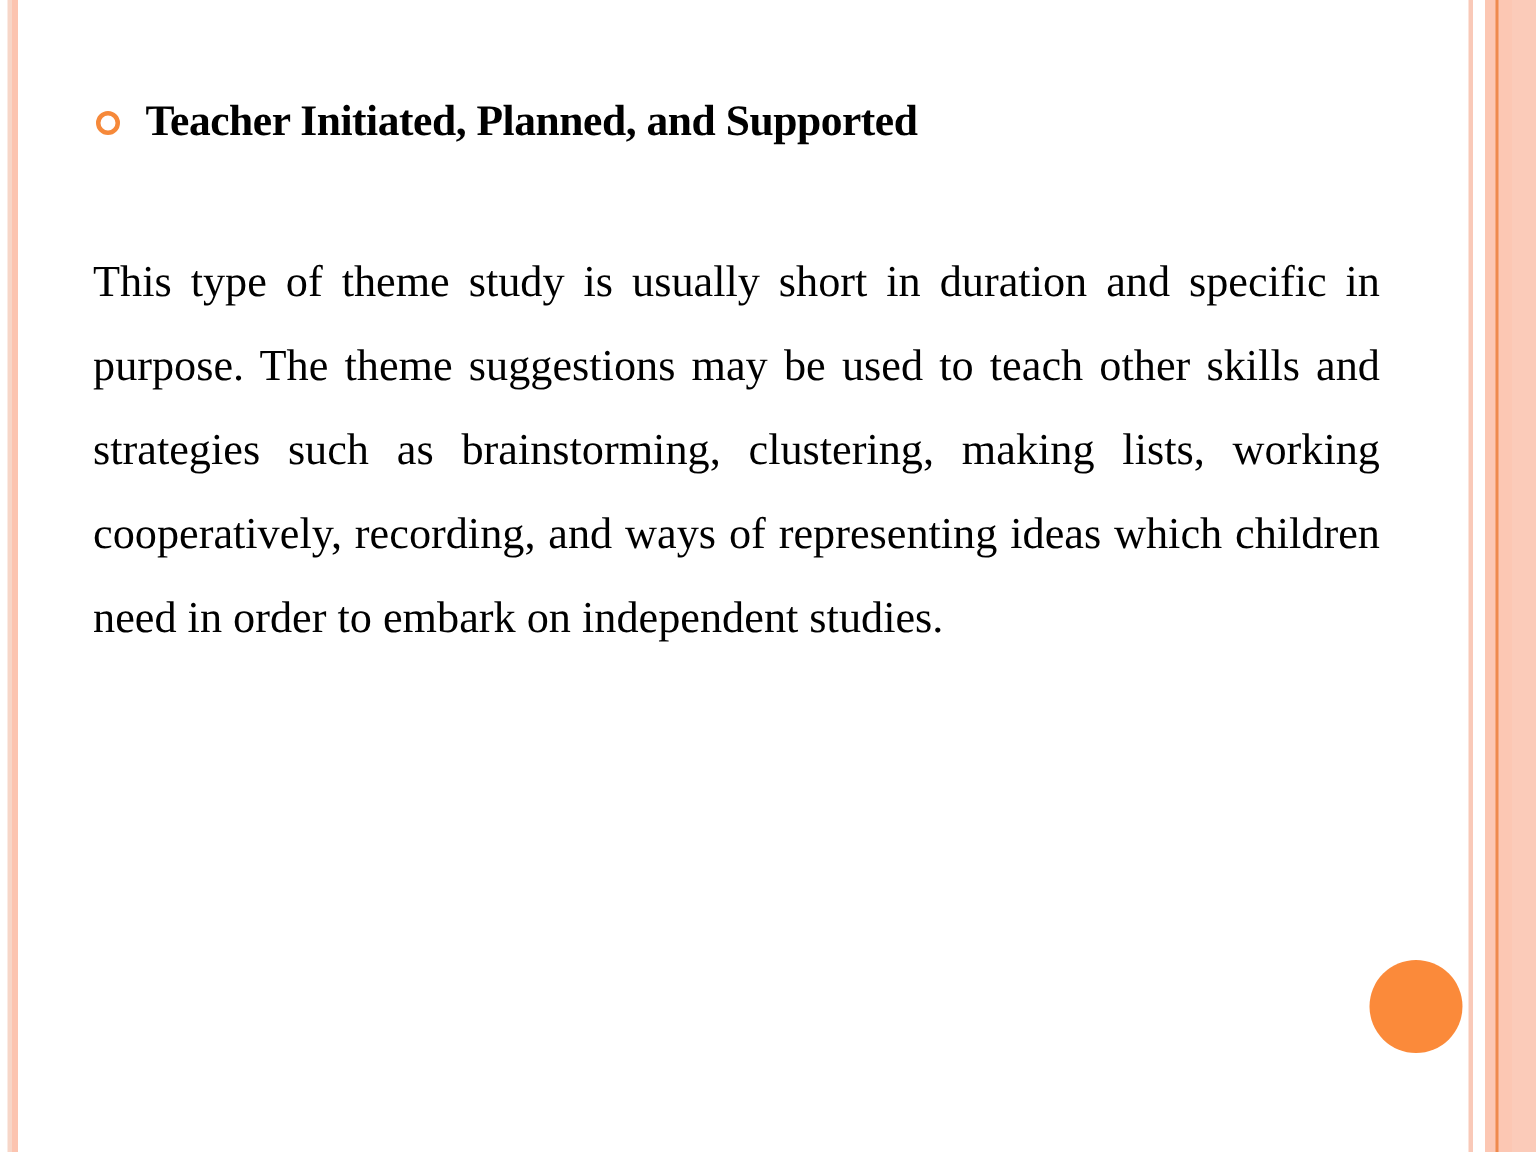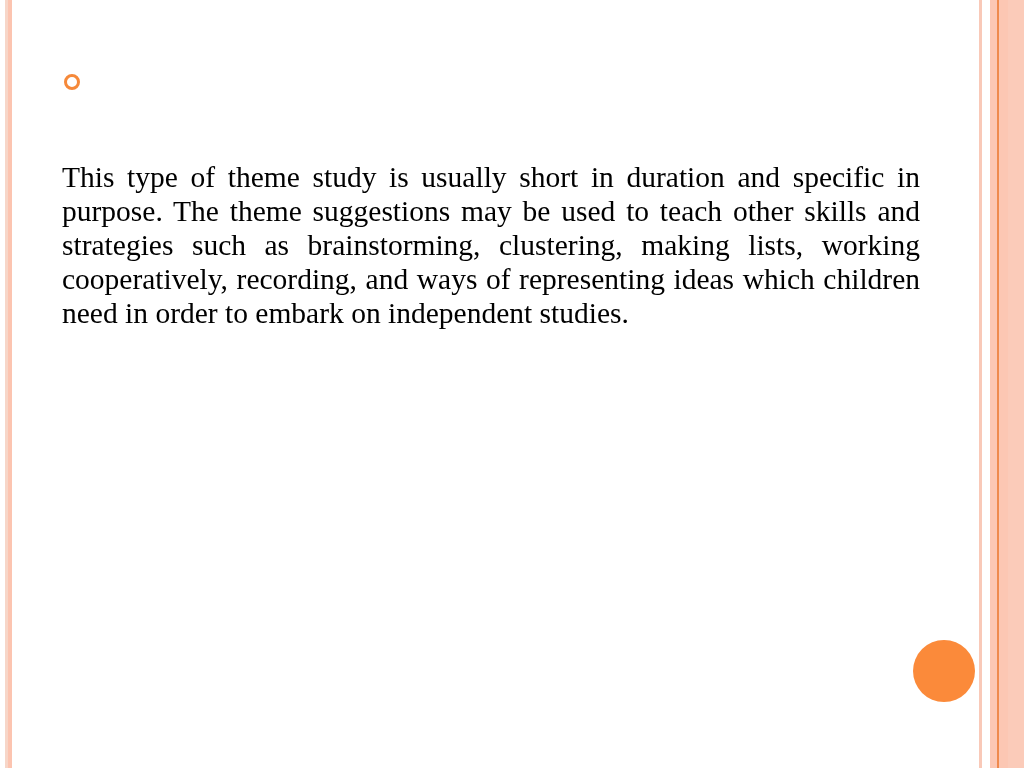--- a/index.html
+++ b/index.html
@@ -51,21 +51,21 @@
       letter-spacing: -0.3px;
       white-space: nowrap;
     }
     .body-text {
       position: absolute;
       left: 62px;
       top: 160px;
       width: 858px;
       font-family: "Liberation Serif", serif;
       font-size: 29.5px;
-      line-height: 34px;
+      line-height: 56px;
       color: #000000;
       text-align: justify;
       margin: 0;
     }
     .dot {
       position: absolute;
       left: 913px;
       top: 640px;
       width: 62px;
       height: 62px;
@@ -79,18 +79,19 @@
 <div class="slide">
   <div class="lb1"></div>
   <div class="lb2"></div>
   <div class="rb1"></div>
   <div class="rb2"></div>
   <div class="rb3"></div>
   <div class="rb4"></div>
 
   <div class="heading">
     <span class="bullet"></span>
+    <span class="heading-text">Teacher Initiated, Planned, and Supported</span>
   </div>
 
   <p class="body-text">This type of theme study is usually short in duration and specific in purpose. The theme suggestions may be used to teach other skills and strategies such as brainstorming, clustering, making lists, working cooperatively, recording, and ways of representing ideas which children need in order to embark on independent studies.</p>
 
   <div class="dot"></div>
 </div>
 
 </body></html>

